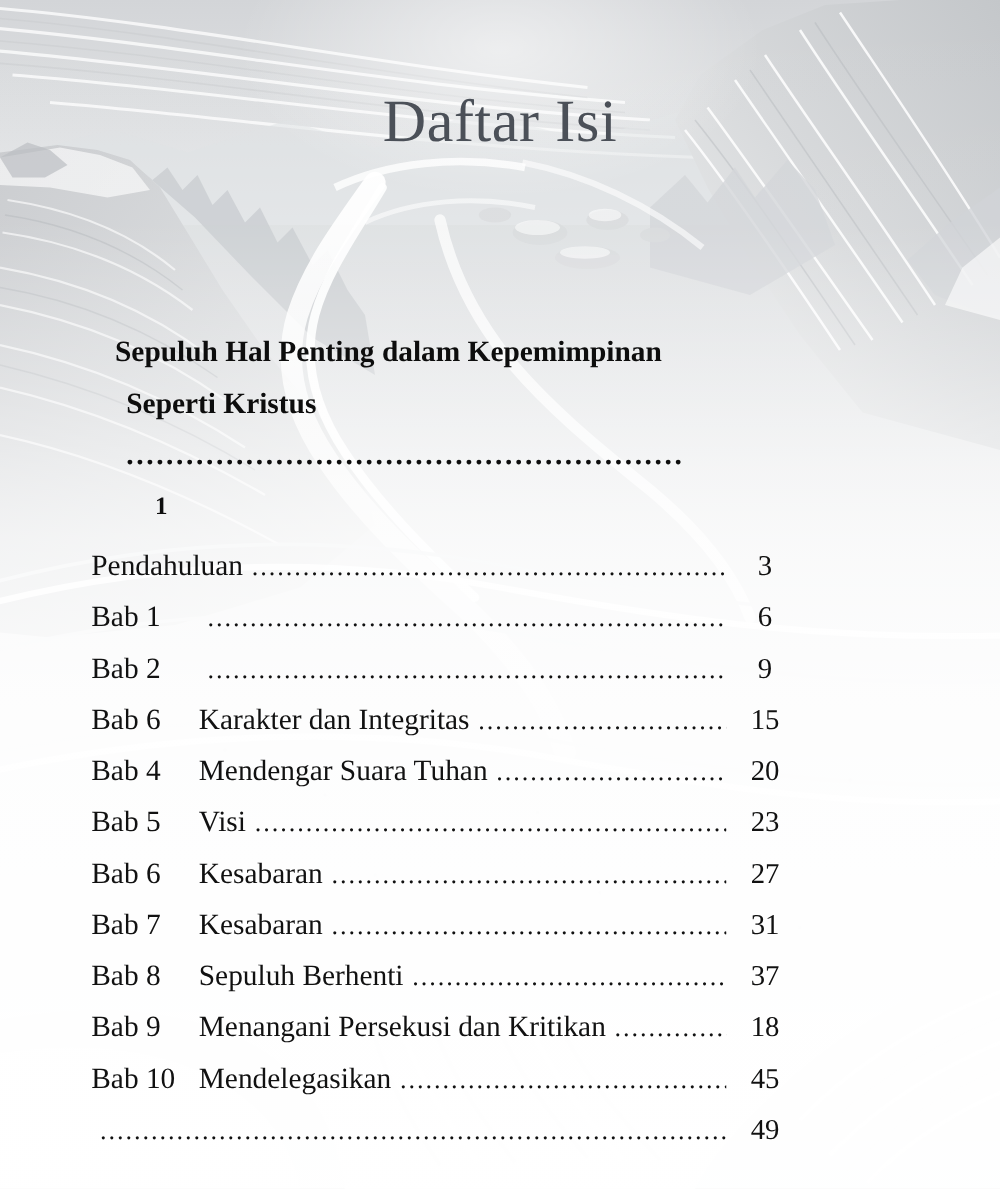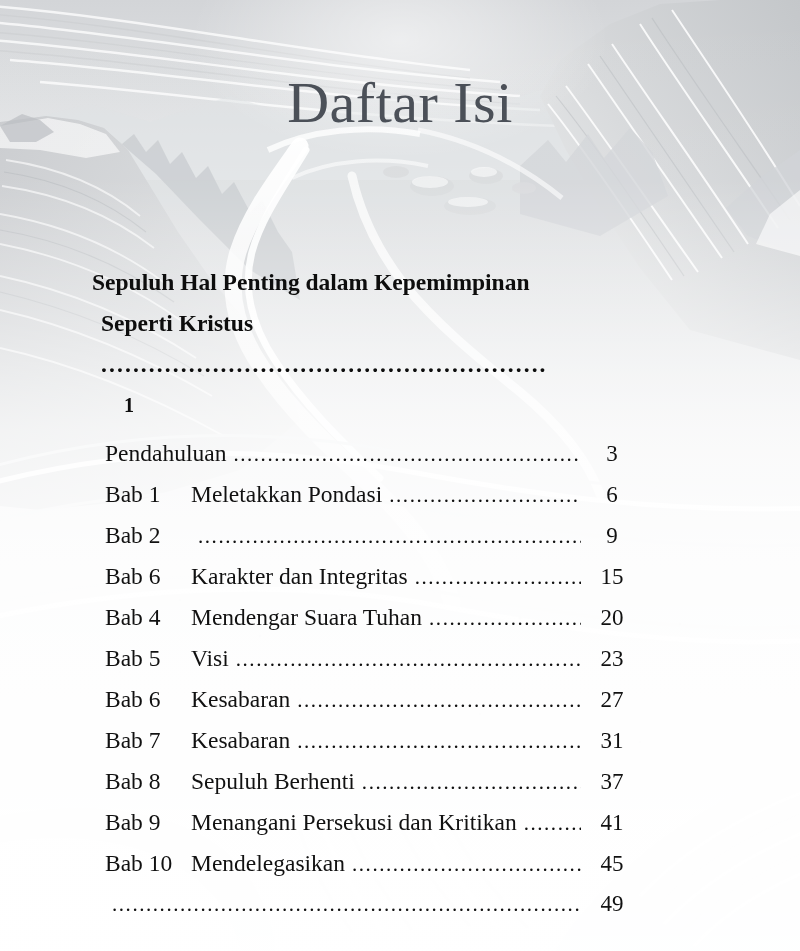--- a/index.html
+++ b/index.html
@@ -58,21 +58,21 @@
     width: 800px;
     height: 951px;
   }
 
   .page-title {
     position: absolute;
     top: 74px;
     left: 0;
     width: 800px;
     text-align: center;
-    font-size: 58px;
+    font-size: 48px;
     line-height: 1.0;
     letter-spacing: 0.5px;
     color: #4b5058;
     font-weight: 400;
     font-family: "Liberation Serif", "DejaVu Serif", serif;
   }
 
   .toc {
     position: absolute;
     left: 0;
@@ -110,21 +110,21 @@
   .toc-main .main-l2 .pg {
     flex: 0 0 auto;
     width: 56px;
     text-align: center;
     font-weight: bold;
     font-size: 20px;
   }
 
   
   .toc-list {
-    margin: 14px 56px 0 105px;
+    margin: 14px 56px 0 73px;
     padding: 0;
     list-style: none;
   }
   .toc-row {
     display: flex;
     align-items: baseline;
     height: 41px;
     white-space: nowrap;
     font-size: 23.5px;
     color: #111111;
@@ -343,21 +343,20 @@
 
       <ul class="toc-list" id="toc-list">
           <li class="toc-row">
             <span class="chap empty"></span>
             <span class="ttl">Pendahuluan</span>
             <span class="leader">...................................................................................</span>
             <span class="pg">3</span>
           </li>
           <li class="toc-row">
             <span class="chap">Bab 1</span>
-            <span class="ttl">Meletakkan Pondasi</span>
             <span class="leader">...................................................................................</span>
             <span class="pg">6</span>
           </li>
           <li class="toc-row">
             <span class="chap">Bab 2</span>
             <span class="leader">...................................................................................</span>
             <span class="pg">9</span>
           </li>
           <li class="toc-row">
             <span class="chap">Bab 6</span>
@@ -392,21 +391,21 @@
           <li class="toc-row">
             <span class="chap">Bab 8</span>
             <span class="ttl">Sepuluh Berhenti</span>
             <span class="leader">...................................................................................</span>
             <span class="pg">37</span>
           </li>
           <li class="toc-row">
             <span class="chap">Bab 9</span>
             <span class="ttl">Menangani Persekusi dan Kritikan</span>
             <span class="leader">...................................................................................</span>
-            <span class="pg">41</span>
+            <span class="pg">18</span>
           </li>
           <li class="toc-row">
             <span class="chap">Bab 10</span>
             <span class="ttl">Mendelegasikan</span>
             <span class="leader">...................................................................................</span>
             <span class="pg">45</span>
           </li>
           <li class="toc-row">
             <span class="chap empty"></span>
             <span class="leader">...................................................................................</span>

